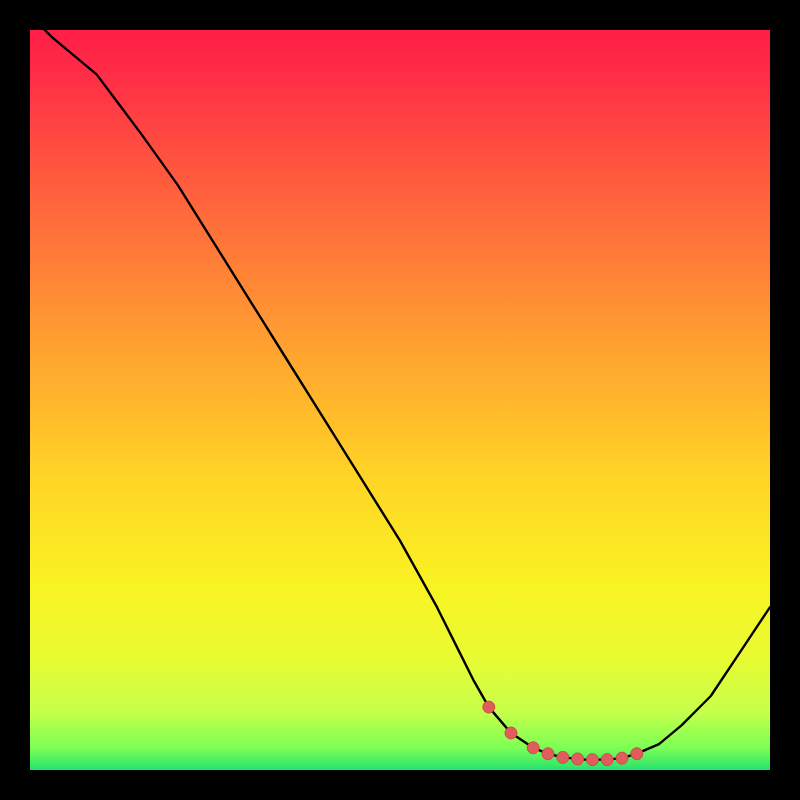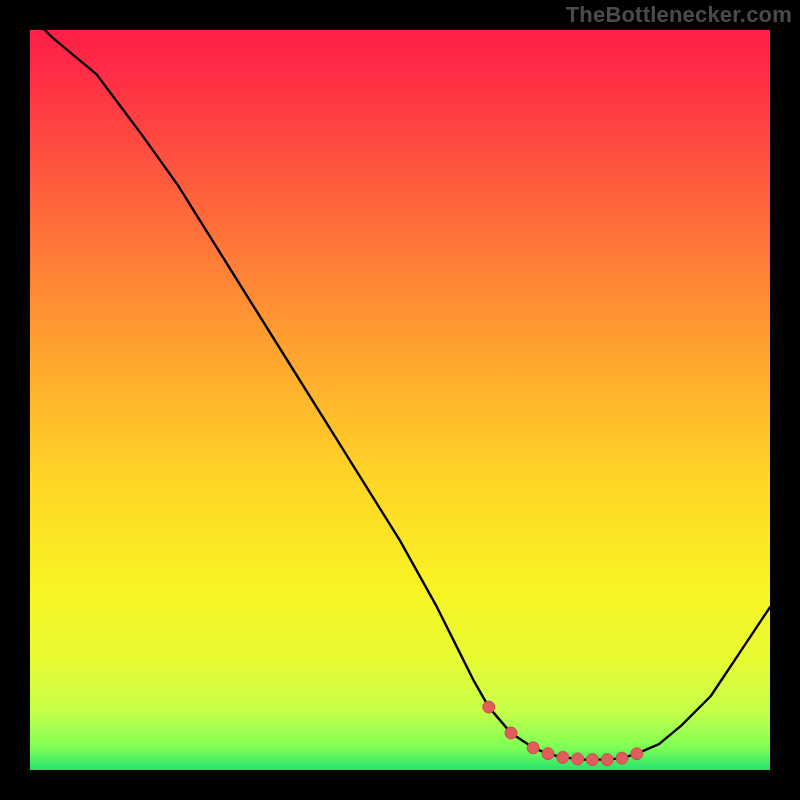--- a/index.html
+++ b/index.html
@@ -37,21 +37,20 @@
   .plot-area svg {
     display: block;
     width: 100%;
     height: 100%;
   }
 </style>
 </head>
 <body>
 
 <div class="frame">
-  <div class="watermark">TheBottlenecker.com</div>
   <div class="plot-area">
     <svg id="chart-svg" viewBox="0 0 740 740" preserveAspectRatio="none">
         <defs>
           <linearGradient id="bg-grad" x1="0" y1="0" x2="0" y2="1">
             <stop offset="0%" stop-color="#ff1f47"></stop>
             <stop offset="5%" stop-color="#ff2a46"></stop>
             <stop offset="15%" stop-color="#ff4a41"></stop>
             <stop offset="30%" stop-color="#ff7a38"></stop>
             <stop offset="45%" stop-color="#ffa82f"></stop>
             <stop offset="60%" stop-color="#ffd326"></stop>

